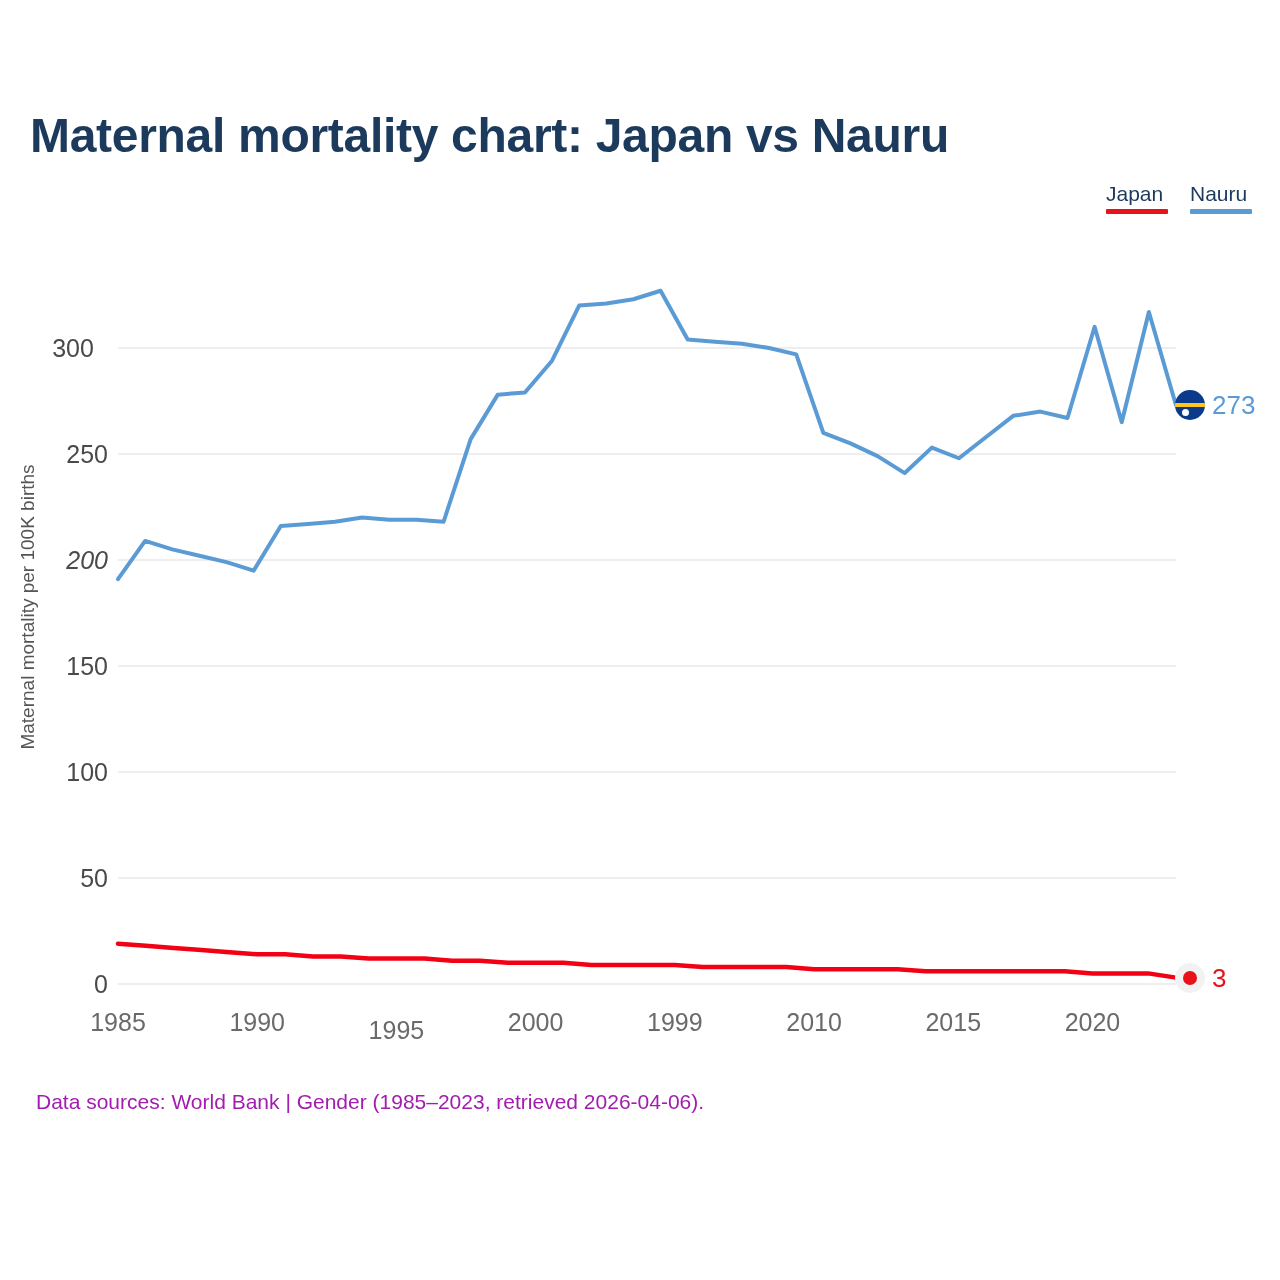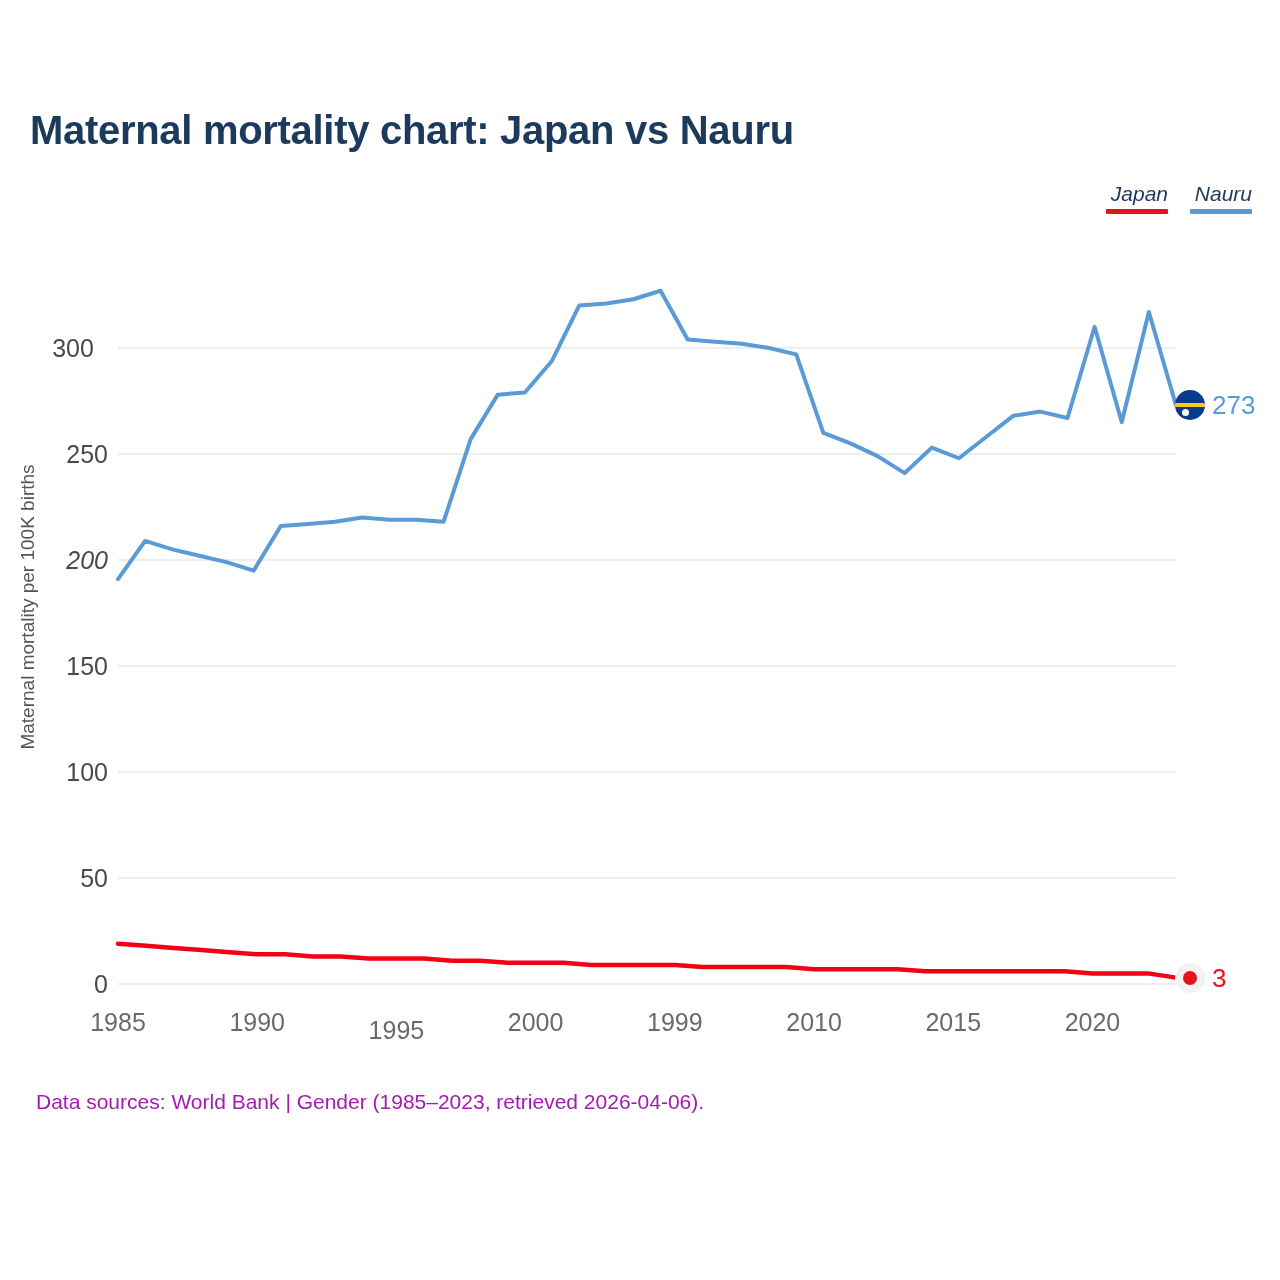--- a/index.html
+++ b/index.html
@@ -18,40 +18,39 @@
 
   .page {
     position: absolute;
     inset: 0;
   }
 
   .chart-title {
     position: absolute;
     left: 30px;
     top: 108px;
-    font-size: 40px;
+    font-size: 48px;
     font-weight: bold;
     color: #1b3a5c;
     letter-spacing: -0.3px;
     white-space: nowrap;
   }
 
   .legend {
     position: absolute;
     right: 28px;
     top: 183px;
     display: flex;
     gap: 22px;
     align-items: flex-start;
   }
   .legend-item {
     display: flex;
     flex-direction: column;
-    align-items: flex-end;
-    font-style: italic;
+    align-items: flex-start;
   }
   .legend-label {
     font-size: 21px;
     color: #1b3a5c;
     line-height: 1.0;
     padding-bottom: 5px;
   }
   .legend-swatch {
     height: 5px;
     width: 100%;

